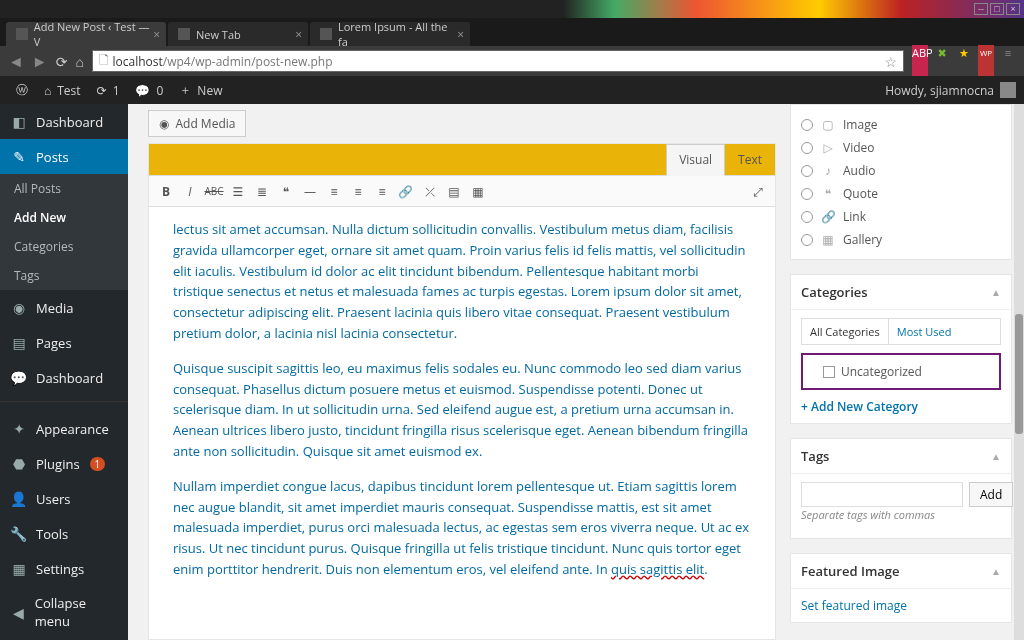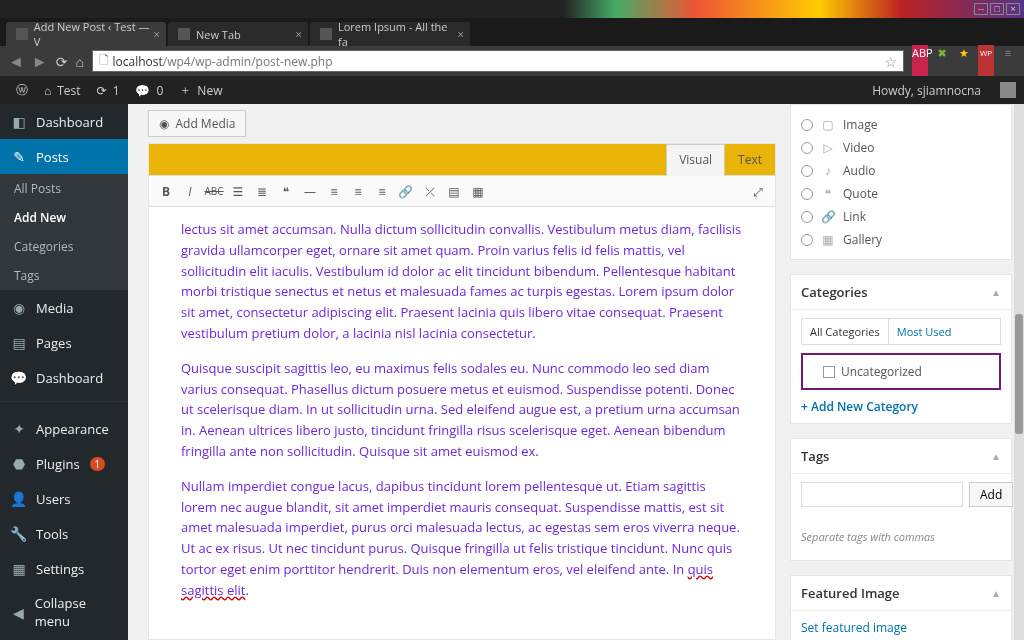--- a/index.html
+++ b/index.html
@@ -20,21 +20,21 @@
 .urlbox .doc{color:#777;margin-right:4px}
 .urlbox .host{font-weight:400;color:#333}
 .urlbox .path{color:#777}
 .star{color:#888;margin-left:auto;font-size:14px}
 .ext-icons{display:flex;gap:6px;align-items:center}
 .ext-icons span{width:16px;height:32px;display:inline-block;font-size:11px;text-align:center;line-height:16px}
 .wrap{position:absolute;top:76px;left:0;right:0;bottom:0;background:#f1f1f1}
 .adminbar{height:28px;background:#222;color:#ccc;display:flex;align-items:center;font-size:12px;padding:0 8px}
 .adminbar .ab-item{display:flex;align-items:center;gap:6px;padding:0 8px;cursor:pointer}
 .adminbar .sep{flex:1}
-.adminbar .greet{display:flex;align-items:center;gap:19px}
+.adminbar .greet{display:flex;align-items:center;gap:6px}
 .avatar{width:16px;height:16px;background:#888}
 .body{position:absolute;top:28px;left:0;right:0;bottom:0;display:flex}
 .sidebar{width:128px;background:#23282d;color:#eee;font-size:13px;overflow:hidden}
 .menu-item{display:flex;align-items:center;gap:8px;padding:8px 10px;cursor:pointer;color:#eee}
 .menu-item .mi-icon{width:18px;text-align:center;color:#9aa;font-size:14px}
 .menu-item.active{background:#0073aa;color:#fff}
 .menu-item.active .mi-icon{color:#fff}
 .submenu{background:#32373c}
 .submenu .sub{padding:6px 10px 6px 14px;font-size:12px;color:#b4b9be;cursor:pointer}
 .submenu .sub.current{color:#fff;font-weight:600}
@@ -43,41 +43,41 @@
 .content{flex:1;position:relative;background:#f1f1f1;overflow:hidden}
 .editor-area{position:absolute;left:20px;right:248px;top:0;bottom:0}
 .media-btn{display:inline-flex;align-items:center;gap:6px;background:#f7f7f7;border:1px solid #ccc;padding:4px 10px;font-size:12px;color:#555;cursor:pointer;margin:6px 0}
 .ed-card{border:1px solid #e5e5e5;background:#fff}
 .ed-tabs{display:flex;justify-content:flex-end;background:#eab308;border-bottom:1px solid #ddd}
 .ed-tab{padding:6px 12px;font-size:12px;color:#555;border:1px solid transparent;cursor:pointer}
 .ed-tab.active{background:#f5f5f5;border:1px solid #ccc;border-bottom-color:#f5f5f5;margin-bottom:-1px}
 .toolbar{display:flex;align-items:center;gap:2px;padding:4px 6px;border-bottom:1px solid #ddd;background:#fafafa}
 .tbtn{width:22px;height:22px;display:flex;align-items:center;justify-content:center;font-size:12px;color:#555;cursor:pointer}
 .tbtn.right{margin-left:auto}
-.editor-body{padding:12px 32px;font-size:13px;color:#6d28d9;line-height:1.6;height:432px;overflow:hidden}
+.editor-body{padding:12px 24px;font-size:13px;color:#0369a1;line-height:1.6;height:432px;overflow:hidden}
 .editor-body p{margin-bottom:14px}
 .spellerr{text-decoration:underline wavy #c00}
 .meta-col{position:absolute;right:12px;top:0;width:222px}
 .meta-box{background:#fff;border:1px solid #e5e5e5;margin-bottom:14px}
 .meta-box h3{font-size:13px;font-weight:600;color:#333;padding:8px 10px;border-bottom:1px solid #eee;display:flex;align-items:center;cursor:pointer}
 .meta-box h3 .tri{margin-left:auto;color:#aaa;font-size:10px}
 .meta-body{padding:8px 10px;font-size:12px;color:#555}
 .fmt-row{display:flex;align-items:center;gap:8px;padding:3px 0;cursor:pointer}
 .radio{width:12px;height:12px;border:1px solid #999;border-radius:50%}
 .fmt-icon{color:#aaa;width:14px;text-align:center}
 .cattabs{display:flex;border:1px solid #ddd;margin-bottom:8px;font-size:11px}
 .cattab{padding:5px 8px;cursor:pointer}
 .cattab.active{border-right:1px solid #ddd;color:#333}
 .cattab.link{color:#0073aa}
 .catlist{border:2px solid #701a75;padding:8px;margin-bottom:8px}
 .catlist label{display:flex;align-items:center;gap:6px;font-size:12px;padding-left:12px}
 .chk{width:12px;height:12px;border:1px solid #999}
 .mb-link{color:#0073aa;font-size:12px;cursor:pointer}
 .mb-link.bold{font-weight:600}
-.tag-row{display:flex;gap:6px;margin-bottom:22px}
+.tag-row{display:flex;gap:6px;margin-bottom:0}
 .tag-row input{flex:1;border:1px solid #ddd;padding:3px;font-size:12px}
 .tag-row button{border:1px solid #ccc;background:#f7f7f7;padding:3px 10px;font-size:12px;cursor:pointer}
 .hint{color:#888;font-style:italic;font-size:11px;margin-bottom:8px}
 .vscroll{position:absolute;right:0;top:0;bottom:0;width:10px;background:#ddd}
 .vscroll .thumb{position:absolute;left:1px;right:1px;top:210px;height:120px;background:#999;border-radius:3px}
 </style>
 </head>
 <body>
 
 <div class="desktop">

